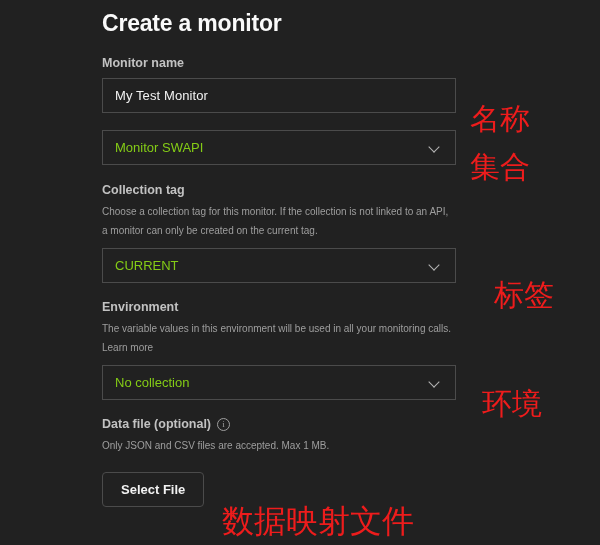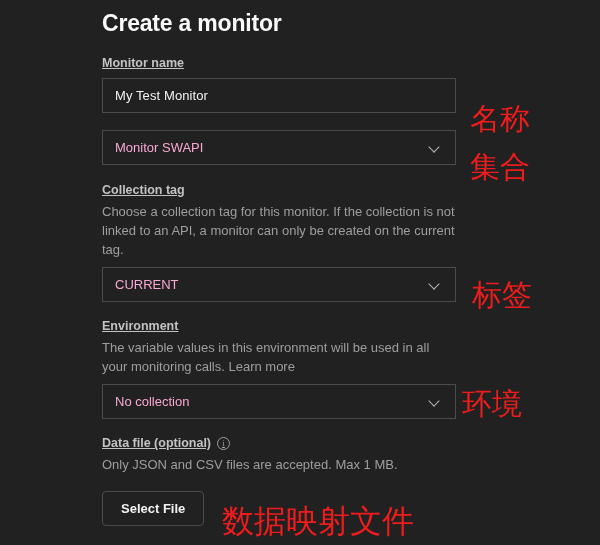--- a/index.html
+++ b/index.html
@@ -39,24 +39,23 @@
   .field-group.tight { margin-top: 16px; }
   .field-label {
     font-size: 12.5px;
     font-weight: bold;
     color: #c2c2c2;
     line-height: 17px;
     margin-bottom: 6px;
     display: flex;
     align-items: center;
     gap: 6px;
-    text-decoration: underline;
   }
   .field-desc {
-    font-size: 13px;
+    font-size: 10px;
     color: #9e9e9e;
     line-height: 19px;
     margin: -3px 0 8px 0;
     font-weight: normal;
   }
   .text-input, .select-box {
     width: 354px;
     height: 35px;
     background: #212121;
     border: 1px solid #4b4b4b;
@@ -67,21 +66,21 @@
     padding: 0 12px;
     display: flex;
     align-items: center;
     outline: none;
   }
   .text-input { letter-spacing: 0.1px; }
   .select-box {
     justify-content: space-between;
     cursor: pointer;
   }
-  .select-value { font-size: 13px; color: #f9a8d4; }
+  .select-value { font-size: 13px; color: #84cc16; }
   .chevron {
     width: 12px; height: 12px;
     display: inline-block;
     position: relative;
     margin-right: 2px;
   }
   .chevron::before {
     content: "";
     position: absolute;
     left: 1px; top: 1px;
@@ -124,22 +123,22 @@
     position: absolute;
     color: #ee1c1c;
     font-family: "DejaVu Sans", sans-serif;
     font-size: 30px;
     font-weight: normal;
     line-height: 1;
     white-space: nowrap;
   }
   .annot-name { left: 470px; top: 78px; margin-top: 26px; }
   .annot-collection { left: 470px; top: 152px; }
-  .annot-tag { left: 472px; top: 280px; text-align: center; }
-  .annot-env { left: 462px; top: 389px; }
+  .annot-tag { left: 494px; top: 280px; text-align: center; }
+  .annot-env { left: 482px; top: 389px; }
   .annot-datafile { left: 222px; top: 505px; font-size: 32px; }
 </style>
 </head>
 <body>
 
 <div class="page">
 
   <div class="content">
 
     <h1 class="page-title">Create a monitor</h1>

